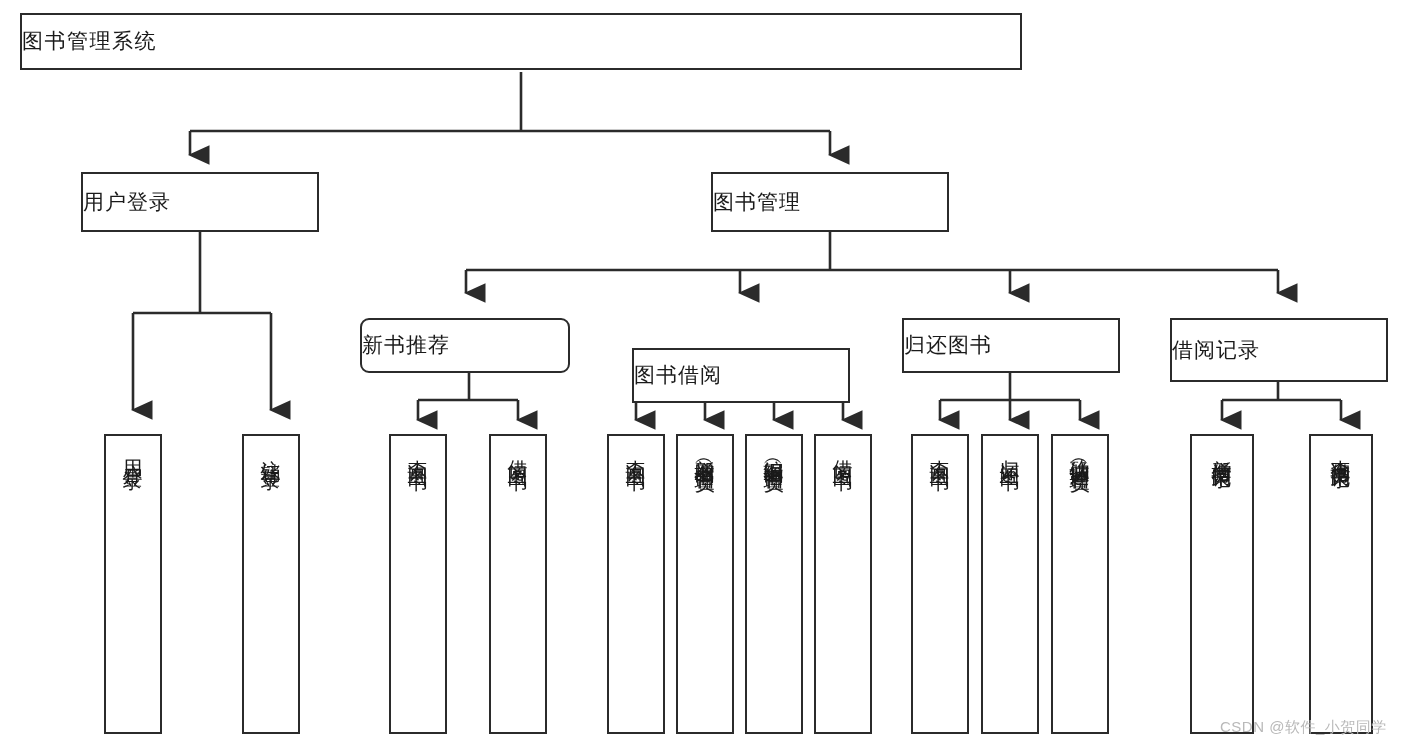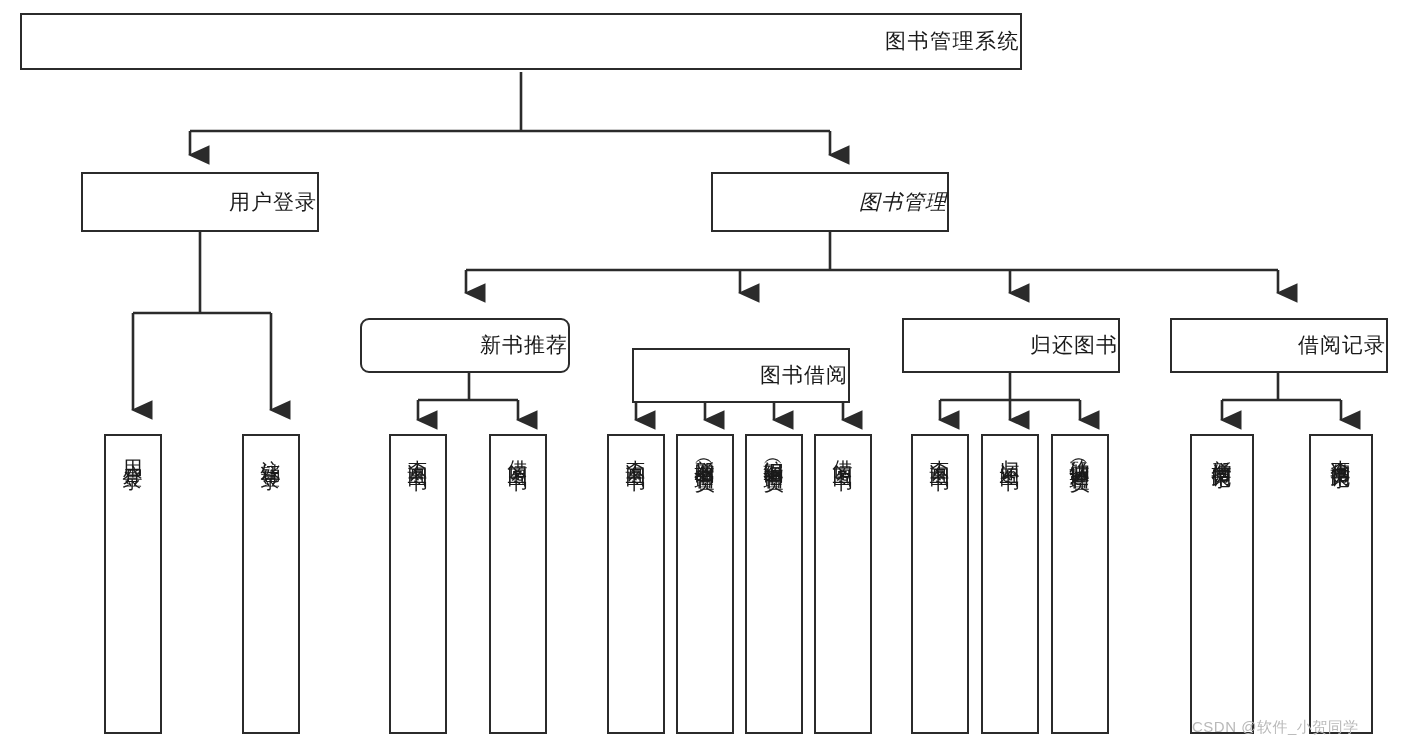--- a/index.html
+++ b/index.html
@@ -27,21 +27,21 @@
     pointer-events: none;
   }
   .node {
     position: absolute;
     box-sizing: border-box;
     border: 2.5px solid #2b2b2b;
     background: #ffffff;
     color: #1a1a1a;
     display: flex;
     align-items: center;
-    justify-content: flex-end;
+    justify-content: flex-start;
     text-align: center;
     line-height: 1.18;
   }
   .node .label {
     display: block;
   }
   
   .node.horiz .label {
     font-size: 21px;
     letter-spacing: 1px;
@@ -67,20 +67,21 @@
   }
   .node.vert.tall-text .label {
     letter-spacing: 2px;
   }
   .watermark {
     position: absolute;
     font-size: 15px;
     color: #b9b9b9;
     white-space: nowrap;
     letter-spacing: 0.5px;
+    padding-left: 28px;
   }
 </style>
 </head>
 <body>
 
 <div id="canvas">
 
   <svg id="edges" viewBox="0 0 1405 747" xmlns="http://www.w3.org/2000/svg">
     <defs>
       <marker id="arrow" viewBox="0 0 12 12" refX="6" refY="10" markerWidth="9" markerHeight="9" orient="auto-start-reverse">
@@ -135,37 +136,37 @@
   </svg>
 
   <div class="node root horiz" style="left:20px; top:13px; width:1002px; height:57px;">
     <span class="label">图书管理系统</span>
   </div>
 
   <div class="node horiz" style="left:81px; top:172px; width:238px; height:60px;">
     <span class="label">用户登录</span>
   </div>
 
-  <div class="node horiz" style="left:711px; top:172px; width:238px; height:60px;font-style:italic;">
+  <div class="node horiz" style="left:711px; top:172px; width:238px; height:60px;">
     <span class="label">图书管理</span>
   </div>
 
   <div class="node horiz" style="left:360px; top:318px; width:210px; height:55px;border-radius:9px;">
     <span class="label">新书推荐</span>
   </div>
 
   <div class="node horiz" style="left:632px; top:318px; width:218px; height:55px;margin-top:30px;">
     <span class="label">图书借阅</span>
   </div>
 
   <div class="node horiz" style="left:902px; top:318px; width:218px; height:55px;">
     <span class="label">归还图书</span>
   </div>
 
-  <div class="node horiz" style="left:1170px; top:318px; width:218px; height:55px;">
+  <div class="node horiz" style="left:1170px; top:318px; width:218px; height:64px;">
     <span class="label">借阅记录</span>
   </div>
 
   <div class="node vert" style="left:104px; top:434px; width:58px; height:300px;">
     <span class="label">用户登录</span>
   </div>
 
   <div class="node vert" style="left:242px; top:434px; width:58px; height:300px;">
     <span class="label">注销登录</span>
   </div>

